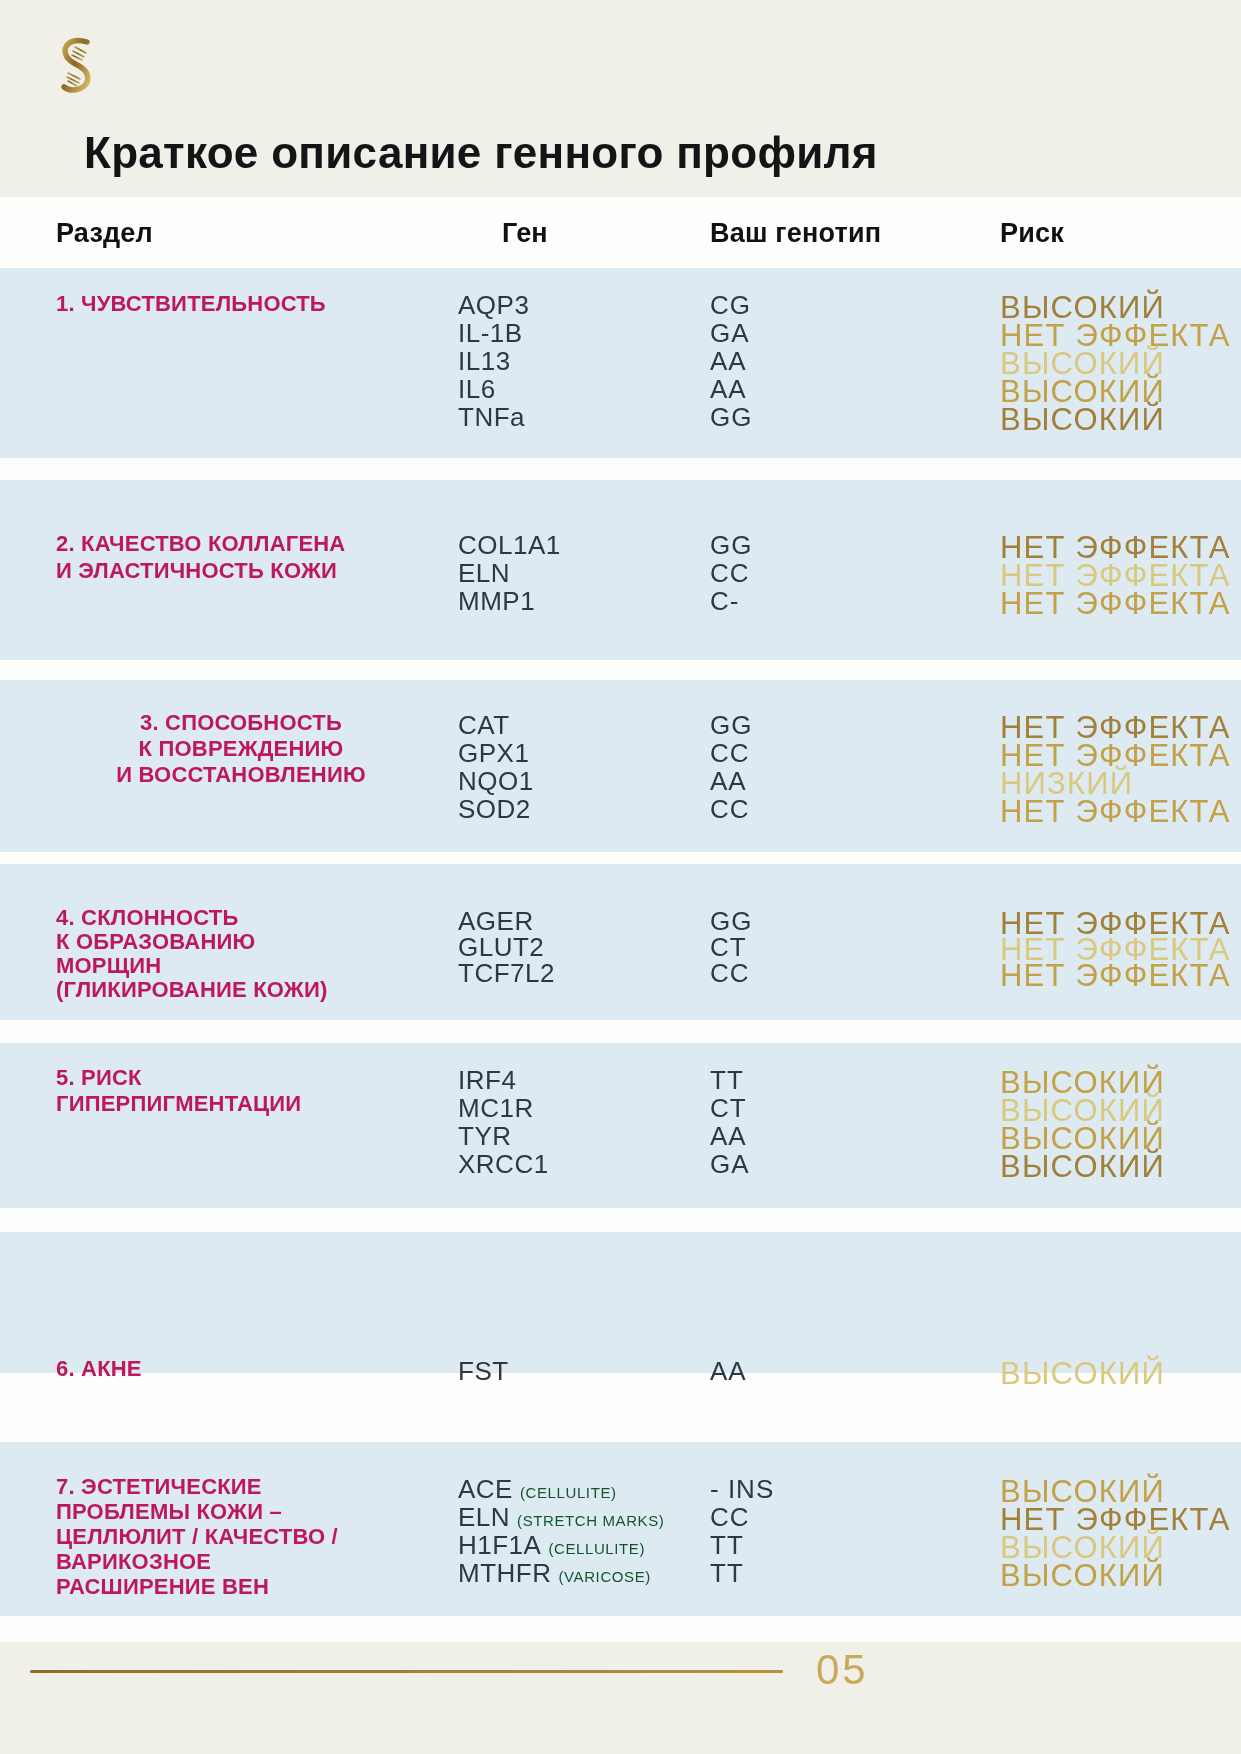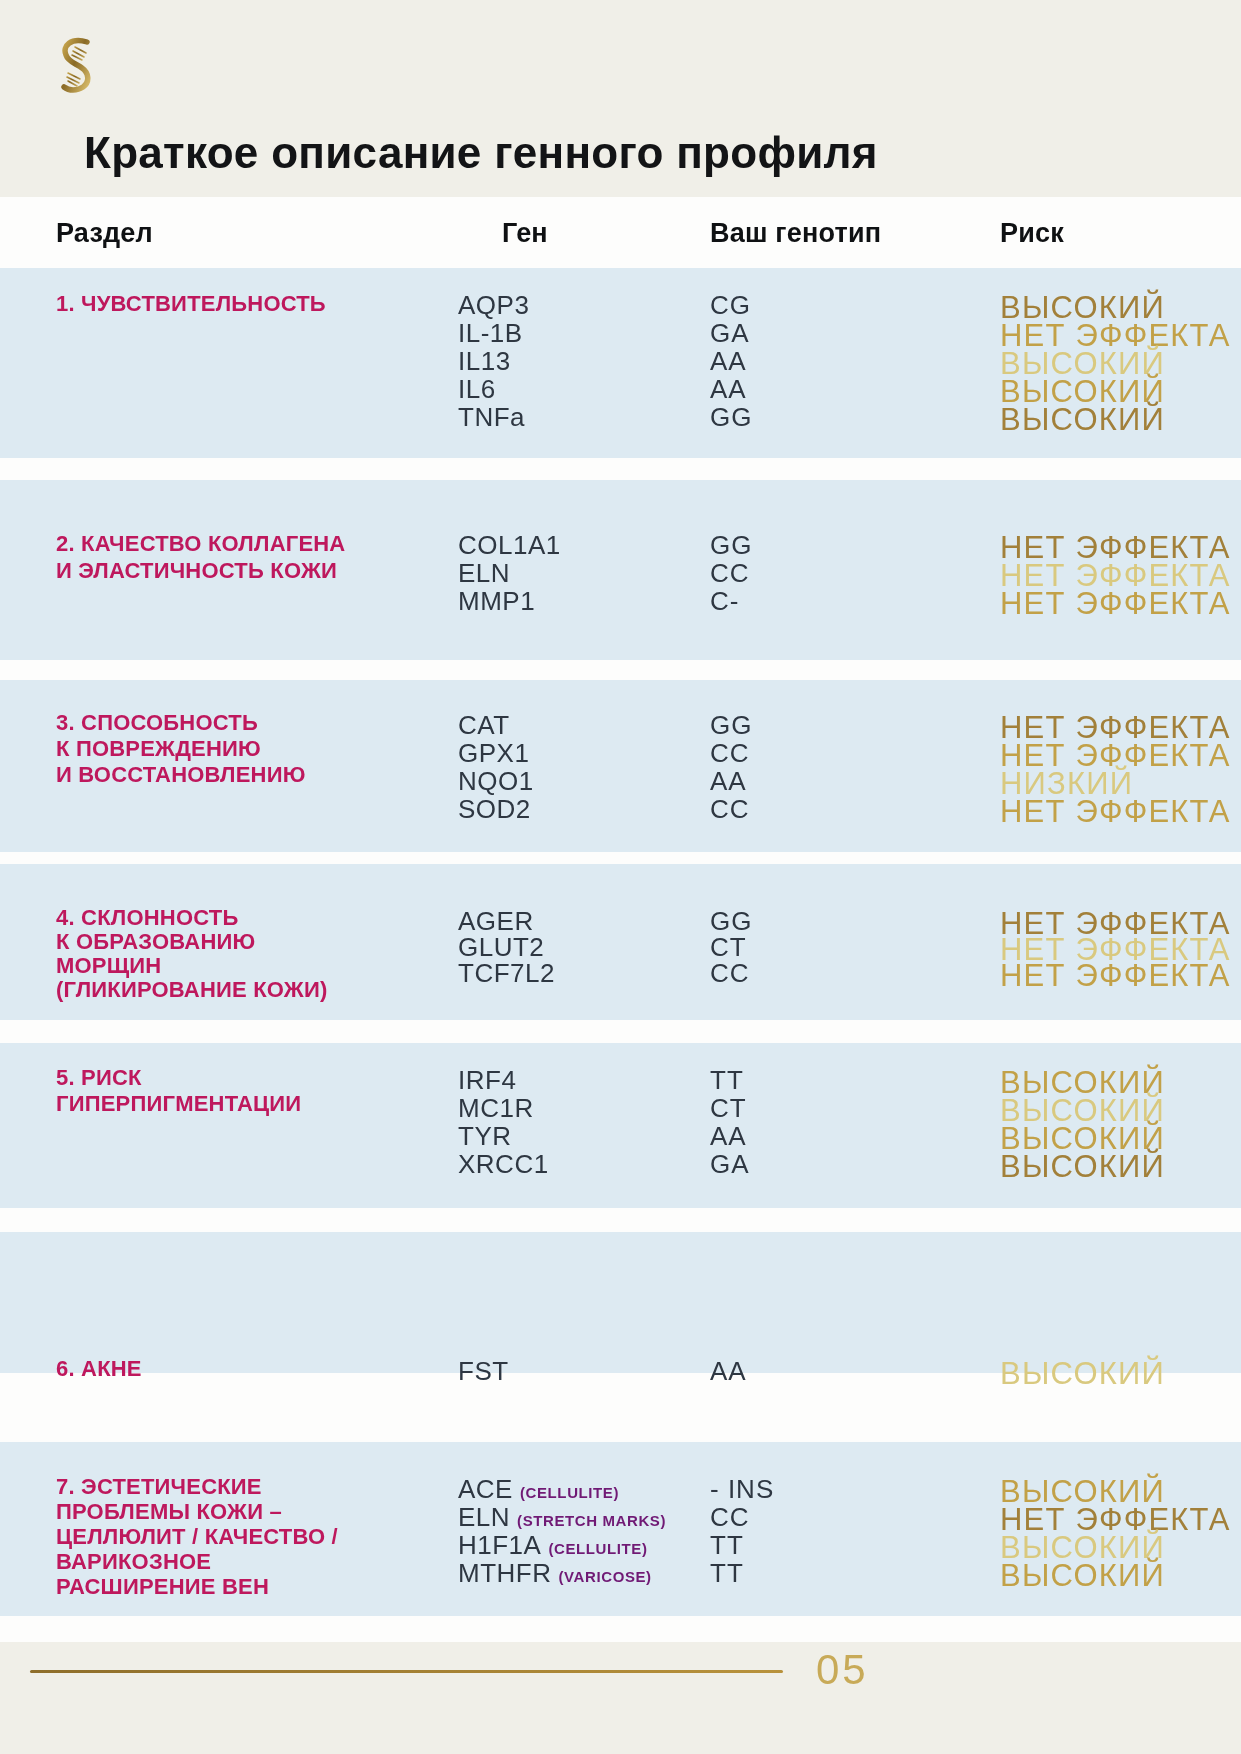--- a/index.html
+++ b/index.html
@@ -35,21 +35,21 @@
     position:absolute;left:56px;width:370px;
     font-weight:800;font-size:22px;color:#be185d;letter-spacing:.2px;
   }
   .sec-title .tline{display:block;}
   .grow{position:absolute;left:0;width:1241px;white-space:nowrap;}
   .cell-gene{
     position:absolute;left:458px;
     font-size:26px;font-weight:300;color:#2e3742;letter-spacing:.5px;
   }
   .gene-note{
-    font-size:15px;font-weight:700;letter-spacing:.6px;margin-left:7px;color:#701a75;
+    font-size:15px;font-weight:400;letter-spacing:.6px;margin-left:7px;color:#14532d;
   }
   .cell-genotype{
     position:absolute;left:710px;
     font-size:26px;font-weight:300;color:#2e3742;letter-spacing:1px;
   }
   .cell-risk{
     position:absolute;left:1000px;
     font-size:31px;font-weight:400;letter-spacing:1.2px;white-space:nowrap;
   }
   
@@ -134,21 +134,21 @@
         <span class="cell-genotype">CC</span>
         <span class="cell-risk" style="color: rgb(217, 201, 127);">НЕТ ЭФФЕКТА</span>
       </div>
       <div class="grow" style="top: 106px;">
         <span class="cell-gene">MMP1</span>
         <span class="cell-genotype">C-</span>
         <span class="cell-risk" style="color: rgb(194, 161, 72);">НЕТ ЭФФЕКТА</span>
       </div>
     </div>
     <div class="band" style="top: 680px; height: 172px;">
-      <div class="sec-title" style="top: 30px; line-height: 26px;">
+      <div class="sec-title" style="top: 30px; line-height: 26px; text-align: center;">
         <span class="tline">3. СПОСОБНОСТЬ</span>
         <span class="tline">К ПОВРЕЖДЕНИЮ</span>
         <span class="tline">И ВОССТАНОВЛЕНИЮ</span>
       </div>
       <div class="grow" style="top: 30px;">
         <span class="cell-gene">CAT</span>
         <span class="cell-genotype">GG</span>
         <span class="cell-risk" style="color: rgb(162, 128, 58);">НЕТ ЭФФЕКТА</span>
       </div>
       <div class="grow" style="top: 58px;">

